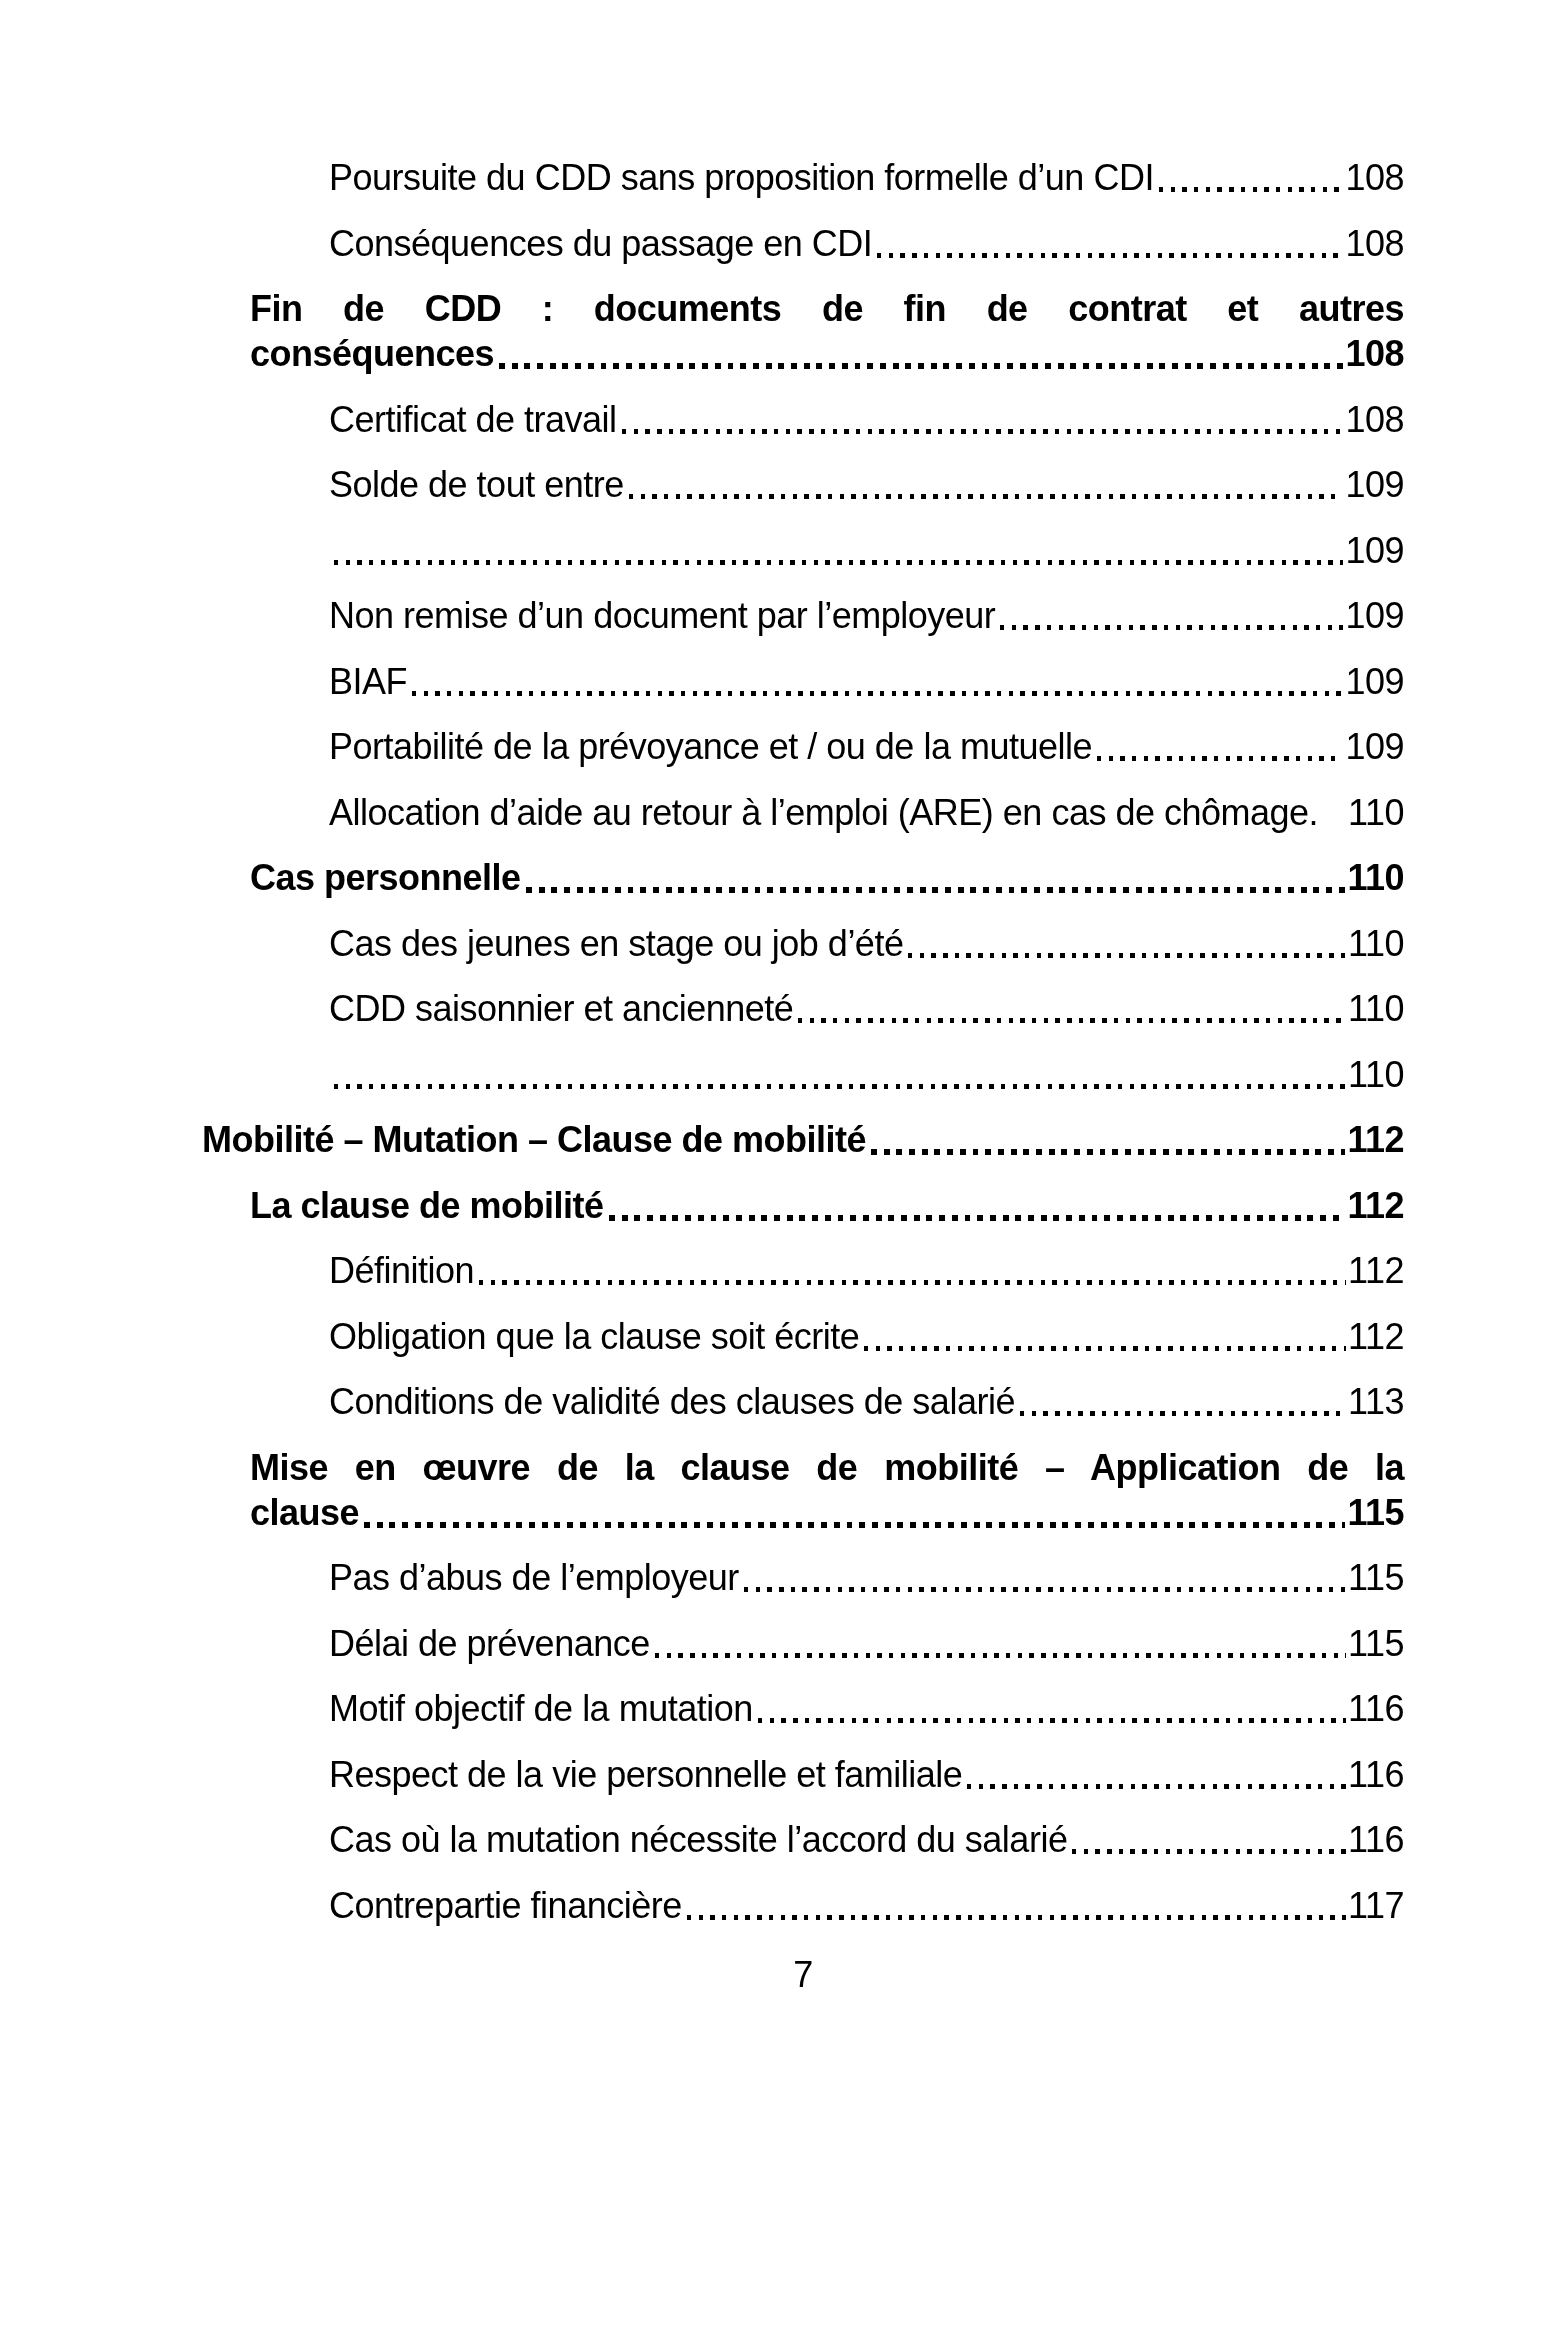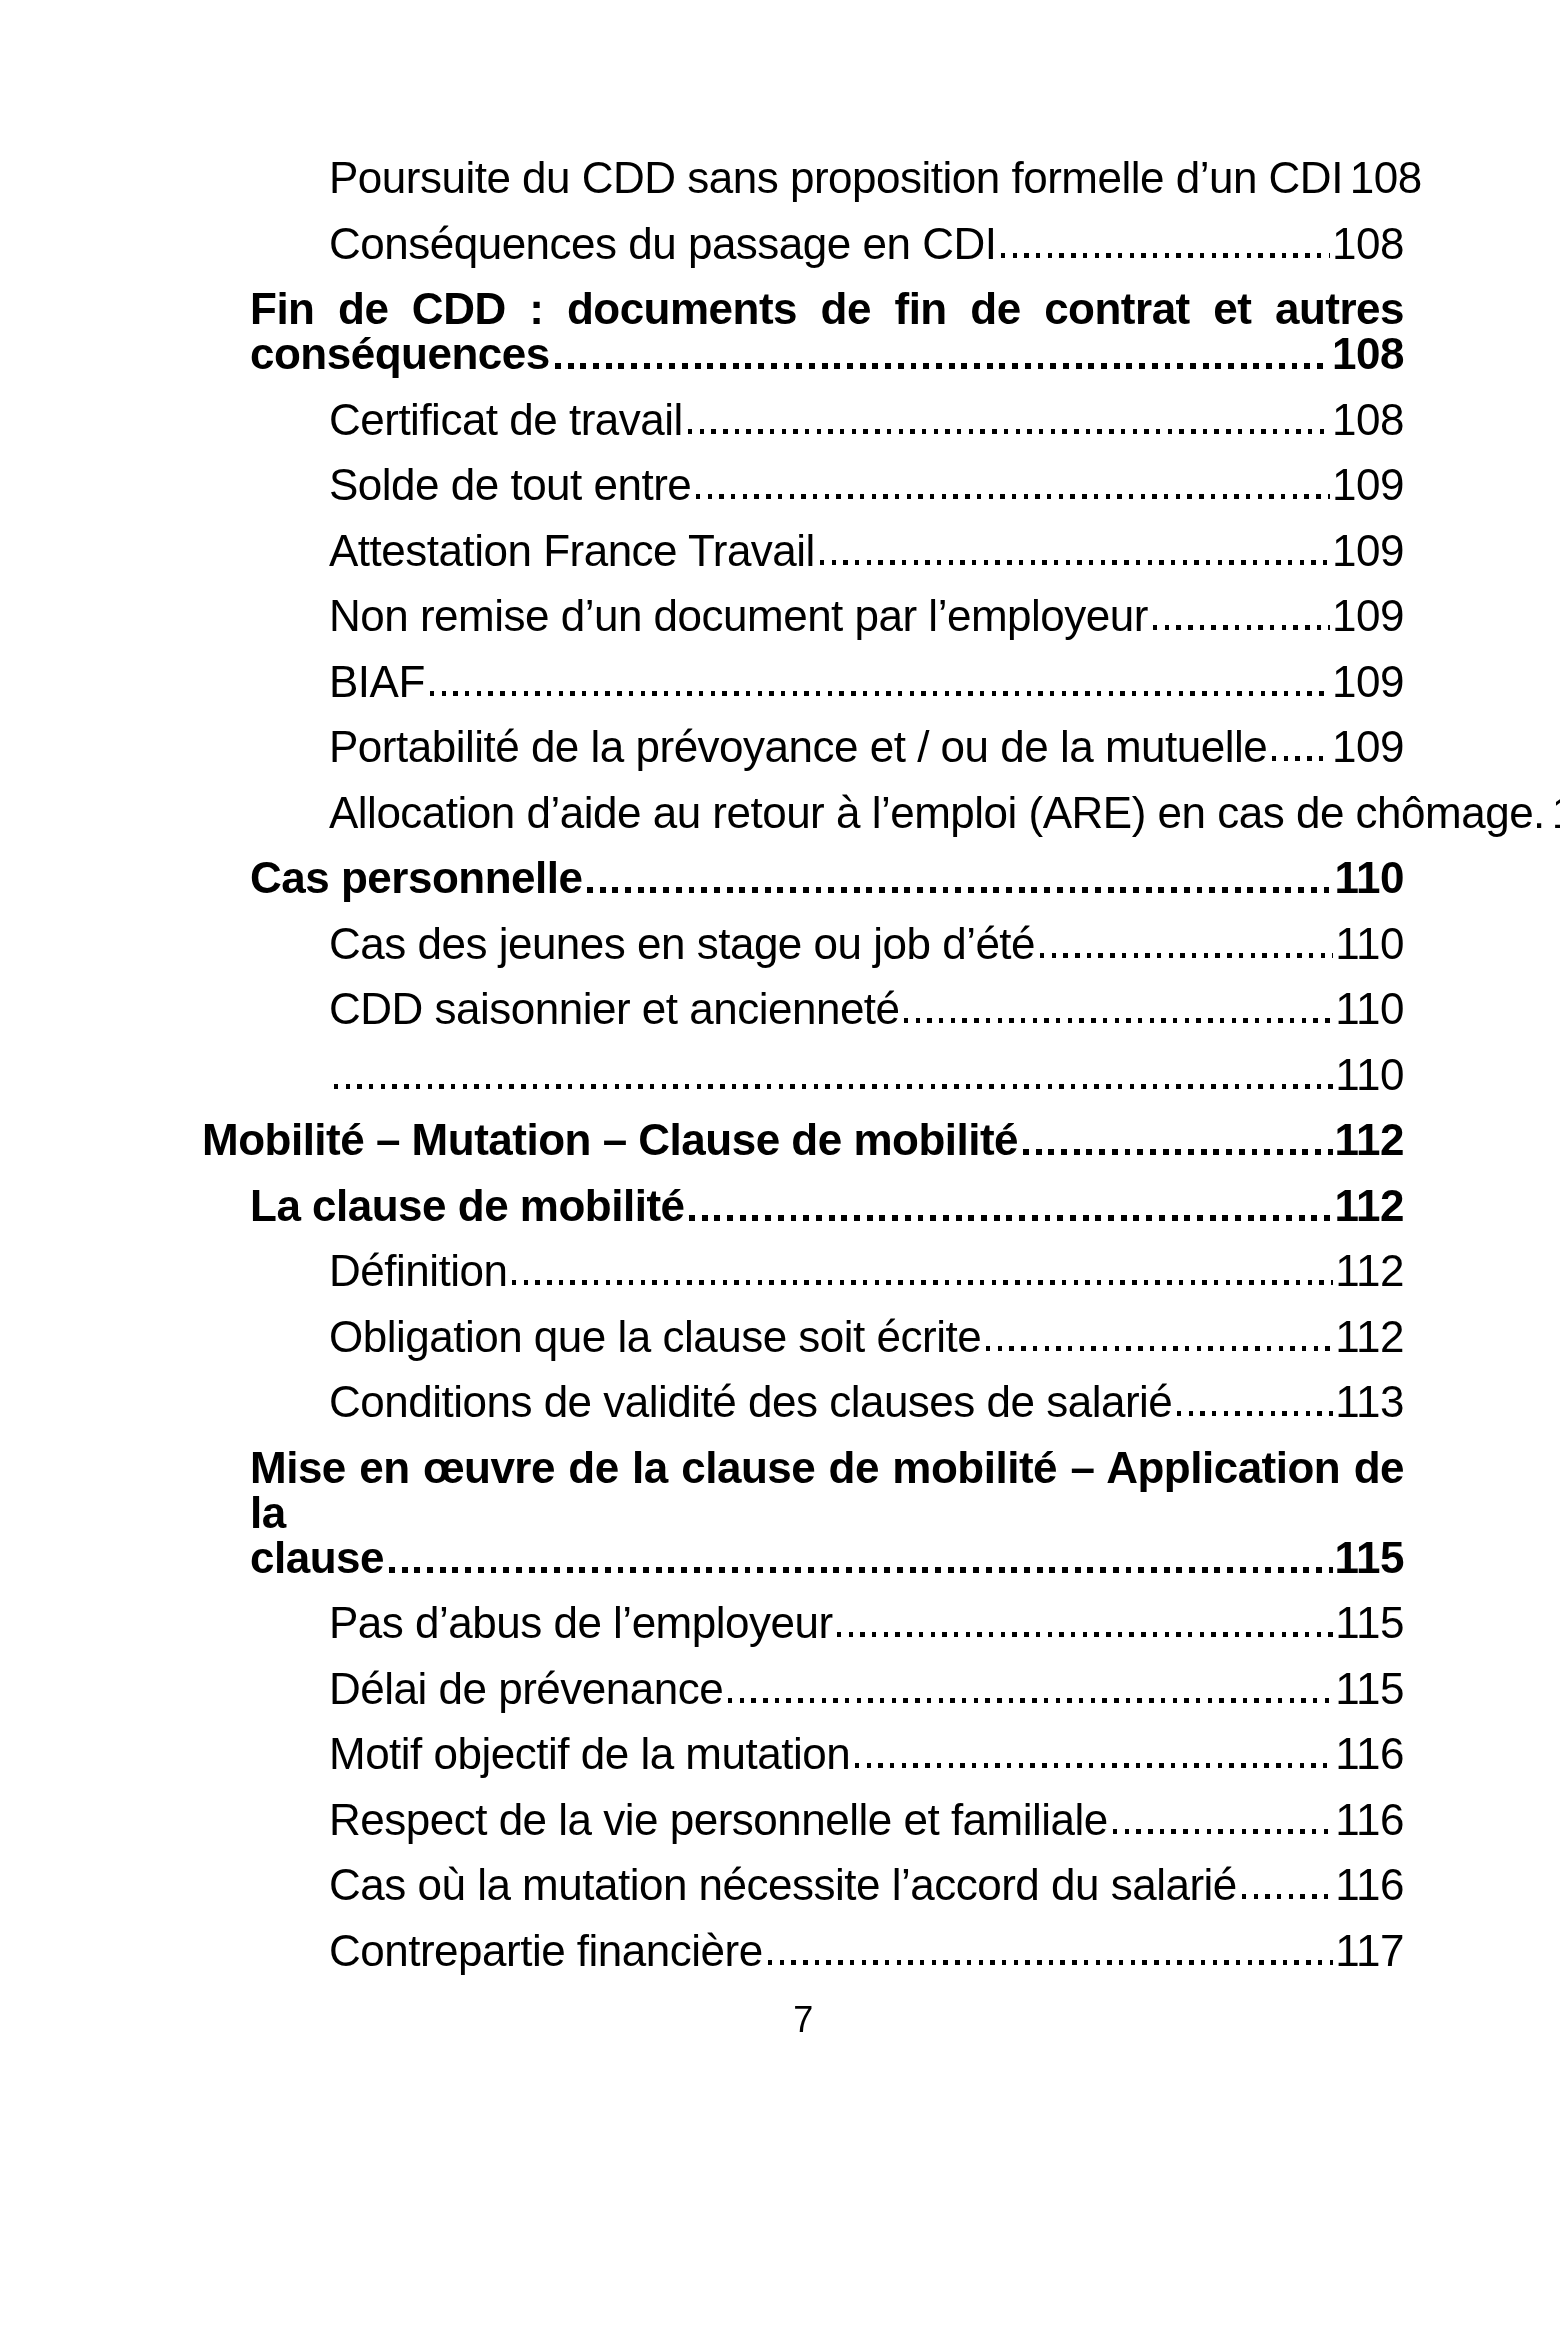--- a/index.html
+++ b/index.html
@@ -9,21 +9,21 @@
     color: #000000;
     overflow: hidden;
   }
   .page {
     box-sizing: border-box;
     width: 1560px; height: 2342px;
     padding: 155px 156px 0 202px;
     background: #ffffff;
   }
   .toc {
-    font-size: 44px;
+    font-size: 36px;
     line-height: 45px;
     letter-spacing: -0.5px;
   }
   .entry { margin-bottom: 20.5px; }
   .entry.lvl1 { padding-left: 48px; }
   .entry.lvl2 { padding-left: 127px; }
   .entry.bold { font-weight: bold; }
   .headline {
     text-align: justify;
     text-align-last: justify;
@@ -99,21 +99,20 @@
     <div class="row">
       <span class="label">Solde de tout entre</span>
       <span class="leader"></span>
       <span class="pg">109</span>
     </div>
   </div>
 
   <div class="entry lvl2">
 
     <div class="row">
-      <span class="label">Attestation France Travail</span>
       <span class="leader"></span>
       <span class="pg">109</span>
     </div>
   </div>
 
   <div class="entry lvl2">
 
     <div class="row">
       <span class="label">Non remise d’un document par l’employeur</span>
       <span class="leader"></span>

